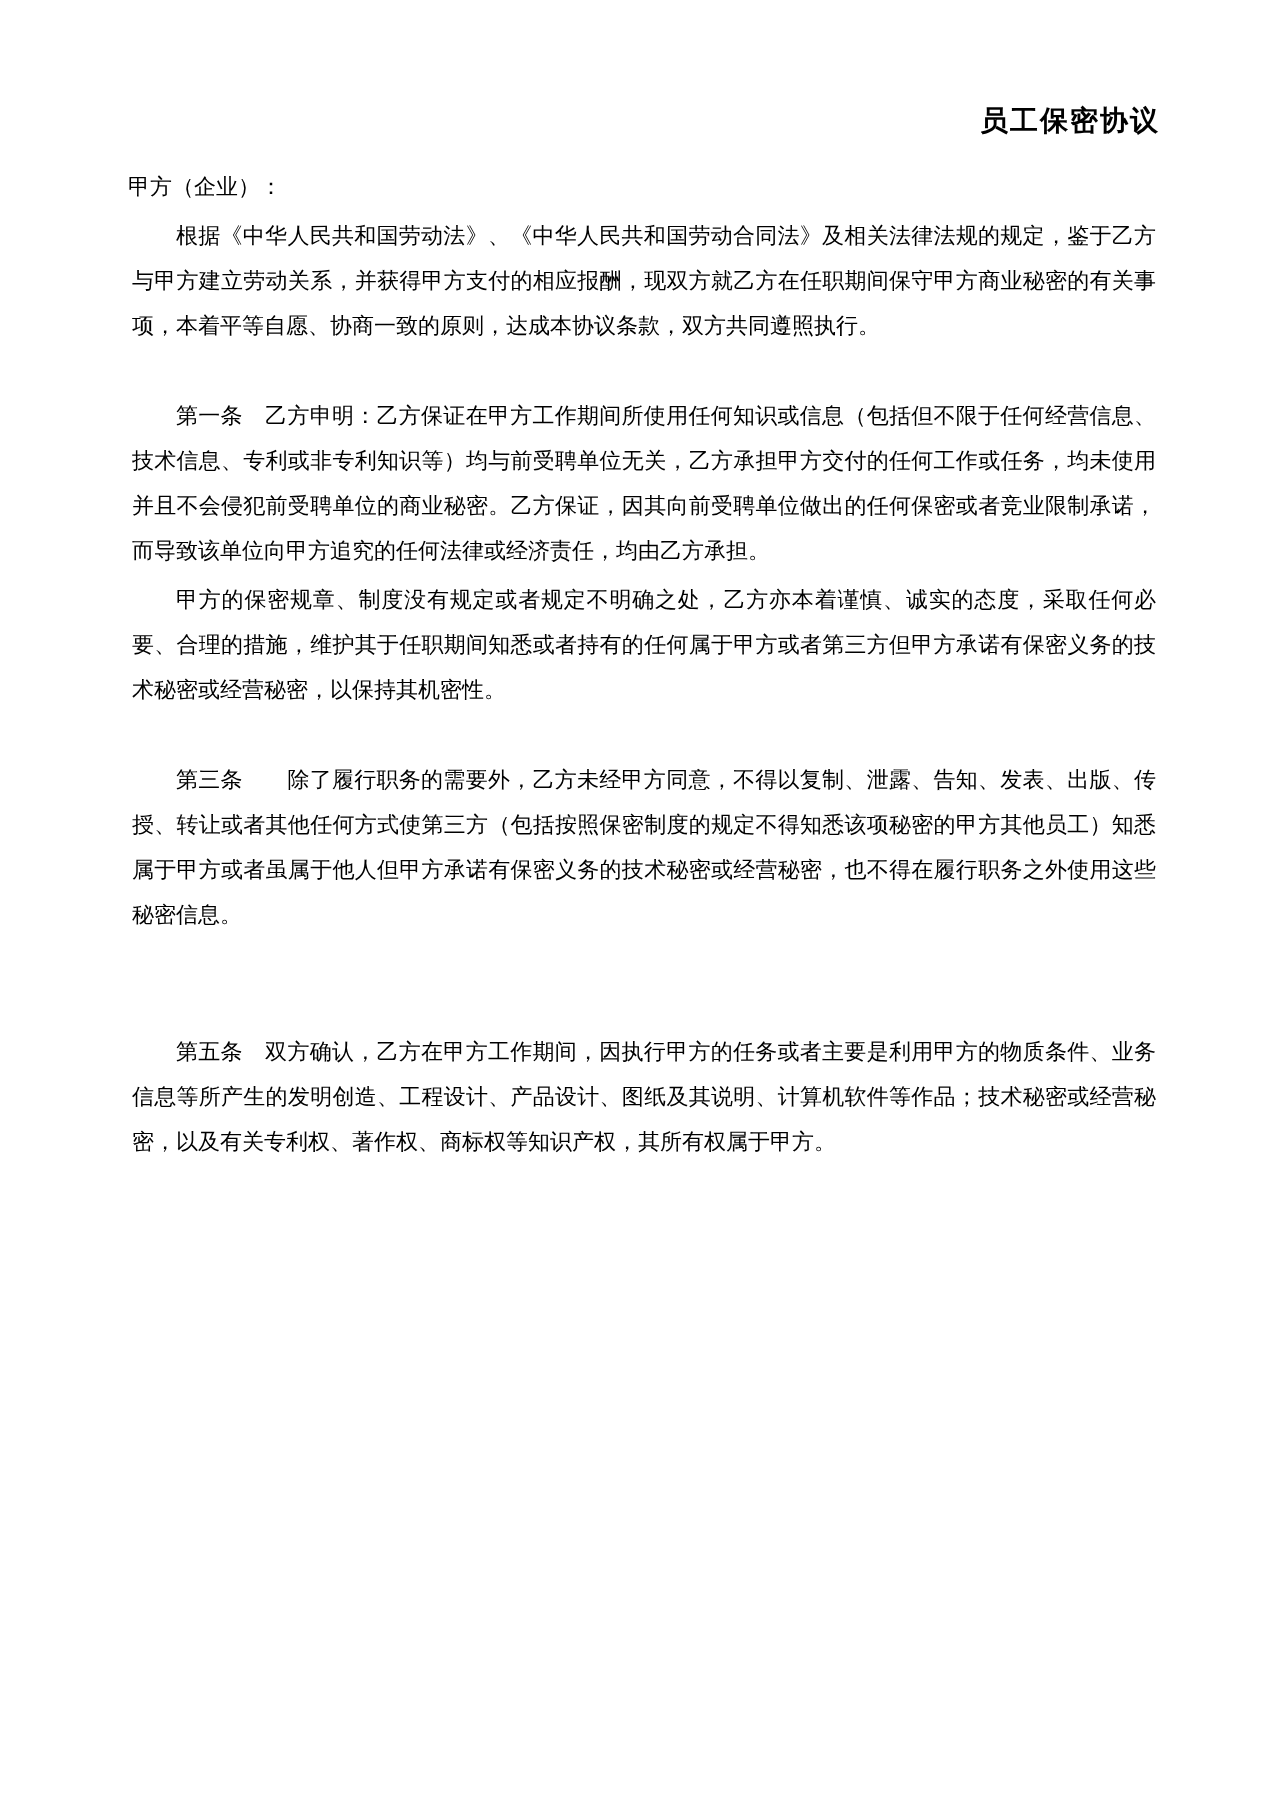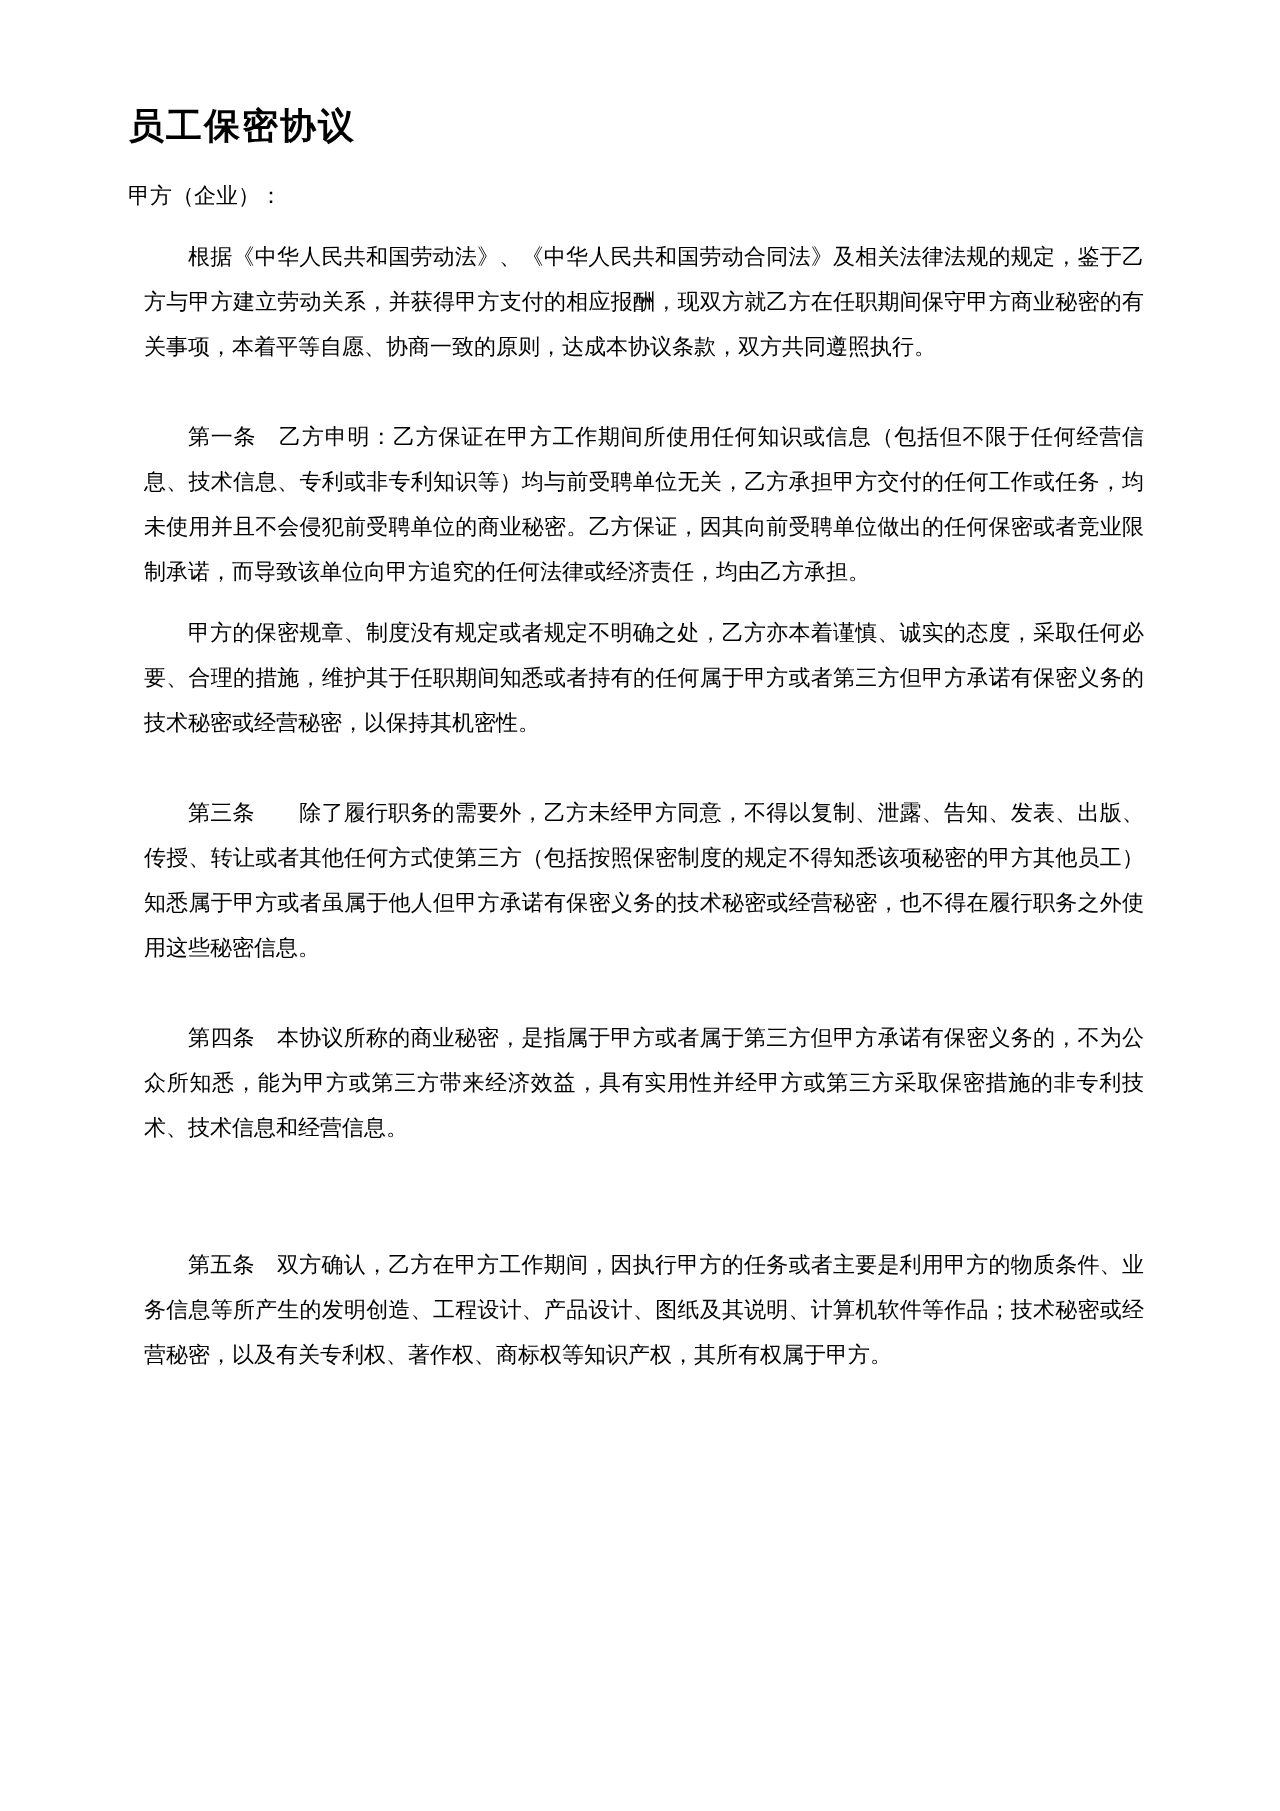--- a/index.html
+++ b/index.html
@@ -13,38 +13,38 @@
     box-sizing: border-box;
     background: #ffffff;
     color: #000000;
     padding: 104px 120px 120px 128px;
     font-family: "DejaVu Serif", "Liberation Serif", serif;
     font-size: 22px;
   }
   .doc-title {
     font-family: "DejaVu Sans", "Liberation Sans", sans-serif;
     font-weight: 700;
-    font-size: 36px;
+    font-size: 28px;
     line-height: 1.2;
-    text-align: left;
+    text-align: right;
     margin: 0 0 26px 0;
     letter-spacing: 2px;
   }
   .party-line {
     position: relative;
     line-height: 45px;
     white-space: nowrap;
   }
   .id-label {
     position: absolute;
     left: 479px;
     top: 0;
   }
   .para {
-    margin: 16px;
+    margin: 4px;
     text-indent: 2em;
     text-align: justify;
     line-height: 45px;
   }
   .gap {
     margin-top: 45px;
   }
   .gap-large {
     margin-top: 92px;
   }
@@ -64,19 +64,18 @@
   <p class="para">根据《中华人民共和国劳动法》、《中华人民共和国劳动合同法》及相关法律法规的规定，鉴于乙方与甲方建立劳动关系，并获得甲方支付的相应报酬，现双方就乙方在任职期间保守甲方商业秘密的有关事项，本着平等自愿、协商一致的原则，达成本协议条款，双方共同遵照执行。</p>
 
   <p class="para gap">第一条　乙方申明：乙方保证在甲方工作期间所使用任何知识或信息（包括但不限于任何经营信息、技术信息、专利或非专利知识等）均与前受聘单位无关，乙方承担甲方交付的任何工作或任务，均未使用并且不会侵犯前受聘单位的商业秘密。乙方保证，因其向前受聘单位做出的任何保密或者竞业限制承诺，而导致该单位向甲方追究的任何法律或经济责任，均由乙方承担。</p>
 
 
   <p class="para">甲方的保密规章、制度没有规定或者规定不明确之处，乙方亦本着谨慎、诚实的态度，采取任何必要、合理的措施，维护其于任职期间知悉或者持有的任何属于甲方或者第三方但甲方承诺有保密义务的技术秘密或经营秘密，以保持其机密性。</p>
 
   <p class="para gap">第三条　　除了履行职务的需要外，乙方未经甲方同意，不得以复制、泄露、告知、发表、出版、传授、转让或者其他任何方式使第三方（包括按照保密制度的规定不得知悉该项秘密的甲方其他员工）知悉属于甲方或者虽属于他人但甲方承诺有保密义务的技术秘密或经营秘密，也不得在履行职务之外使用这些秘密信息。</p>
 
 
-  <p class="para gap">第四条　本协议所称的商业秘密，是指属于甲方或者属于第三方但甲方承诺有保密义务的，不为公众所知悉，能为甲方或第三方带来经济效益，具有实用性并经甲方或第三方采取保密措施的非专利技术、技术信息和经营信息。</p>
 
 
 
   <p class="para gap-large">第五条　双方确认，乙方在甲方工作期间，因执行甲方的任务或者主要是利用甲方的物质条件、业务信息等所产生的发明创造、工程设计、产品设计、图纸及其说明、计算机软件等作品；技术秘密或经营秘密，以及有关专利权、著作权、商标权等知识产权，其所有权属于甲方。</p>
 
 </div>
 
 </body></html>

